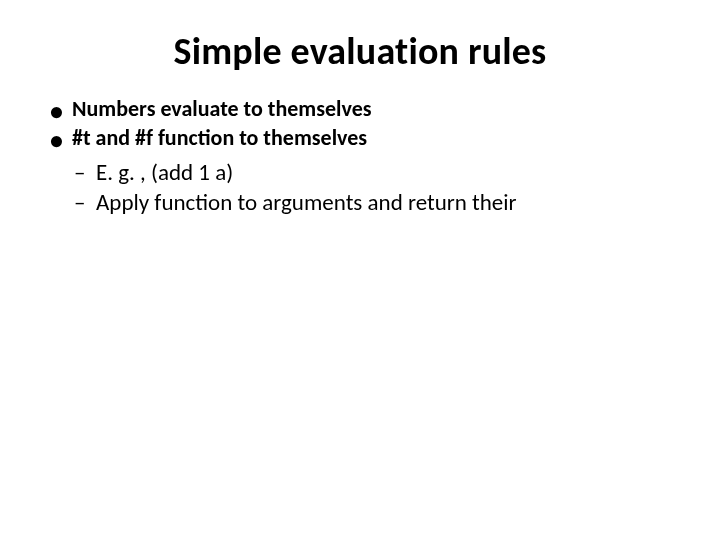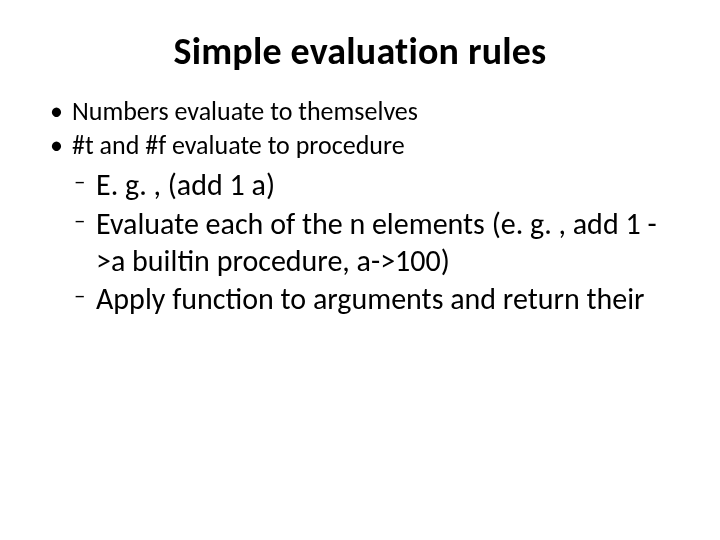--- a/index.html
+++ b/index.html
@@ -1,32 +1,31 @@
 <!DOCTYPE html>
 <html><head>
 <meta charset="utf-8">
 <style>
   * { margin: 0; padding: 0; box-sizing: border-box; }
   html, body { width: 720px; height: 540px; background: #fff; font-family: Calibri, "Segoe UI", Arial, sans-serif; color: #000; }
   .slide { width: 720px; height: 540px; padding: 28px 44px 0 44px; }
   .title { font-size: 38px; font-weight: 700; text-align: center; margin-bottom: 22px; letter-spacing: 0.2px; }
   ul.level1 { list-style: none; padding-left: 0; }
-  ul.level1 > li { font-size: 26px; line-height: 1.22; padding-left: 28px; position: relative; margin-bottom: 2px; }
+  ul.level1 > li { font-size: 22px; line-height: 1.22; padding-left: 28px; position: relative; margin-bottom: 2px; font-weight: bold; }
   ul.level1 > li::before { content: "•"; position: absolute; left: 6px; top: 0; font-size: 26px; }
   ul.level2 { list-style: none; padding-left: 0; margin-top: 6px; }
-  ul.level2 > li { font-size: 30px; line-height: 1.22; padding-left: 52px; position: relative; margin-bottom: 2px; }
+  ul.level2 > li { font-size: 23px; line-height: 1.22; padding-left: 52px; position: relative; margin-bottom: 2px; }
   ul.level2 > li::before { content: "–"; position: absolute; left: 30px; top: 0; font-size: 23px; }
 </style>
 </head>
 <body>
 
 <div class="slide">
   <h1 class="title">Simple evaluation rules</h1>
   <ul class="level1">
     <li><span>Numbers evaluate to themselves</span></li>
-    <li><span>#t and #f evaluate to procedure</span></li>
+    <li><span>#t and #f function to themselves</span></li>
   </ul>
   <ul class="level2">
     <li><span>E. g. , (add 1 a)</span></li>
-    <li><span>Evaluate each of the n elements (e. g. , add 1 -&gt;a builtin procedure, a-&gt;100)</span></li>
     <li><span>Apply function to arguments and return their</span></li>
   </ul>
 </div>
 
 </body></html>

